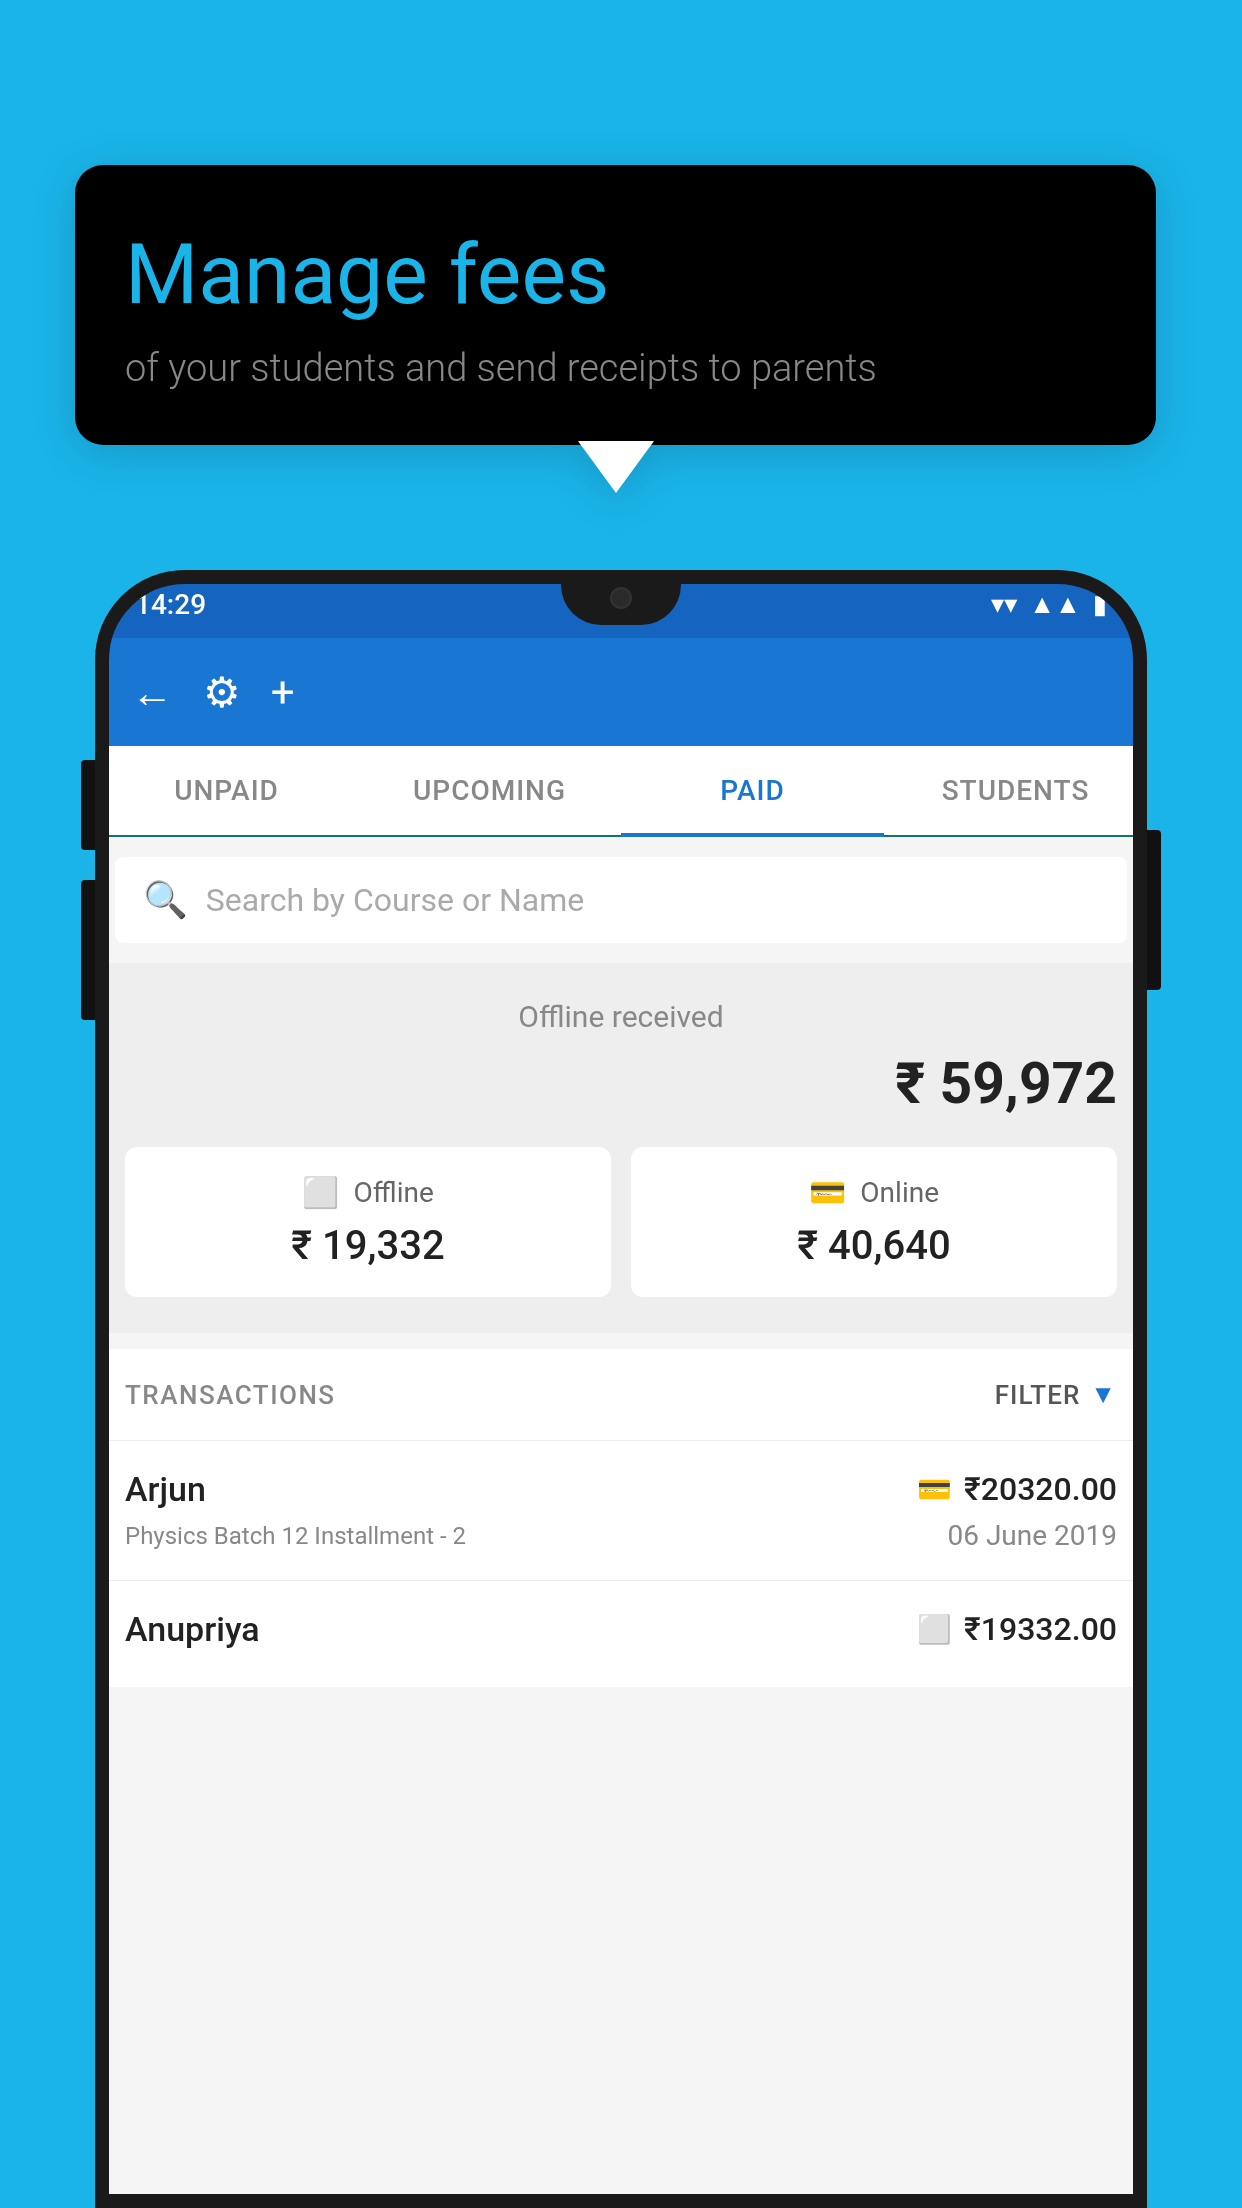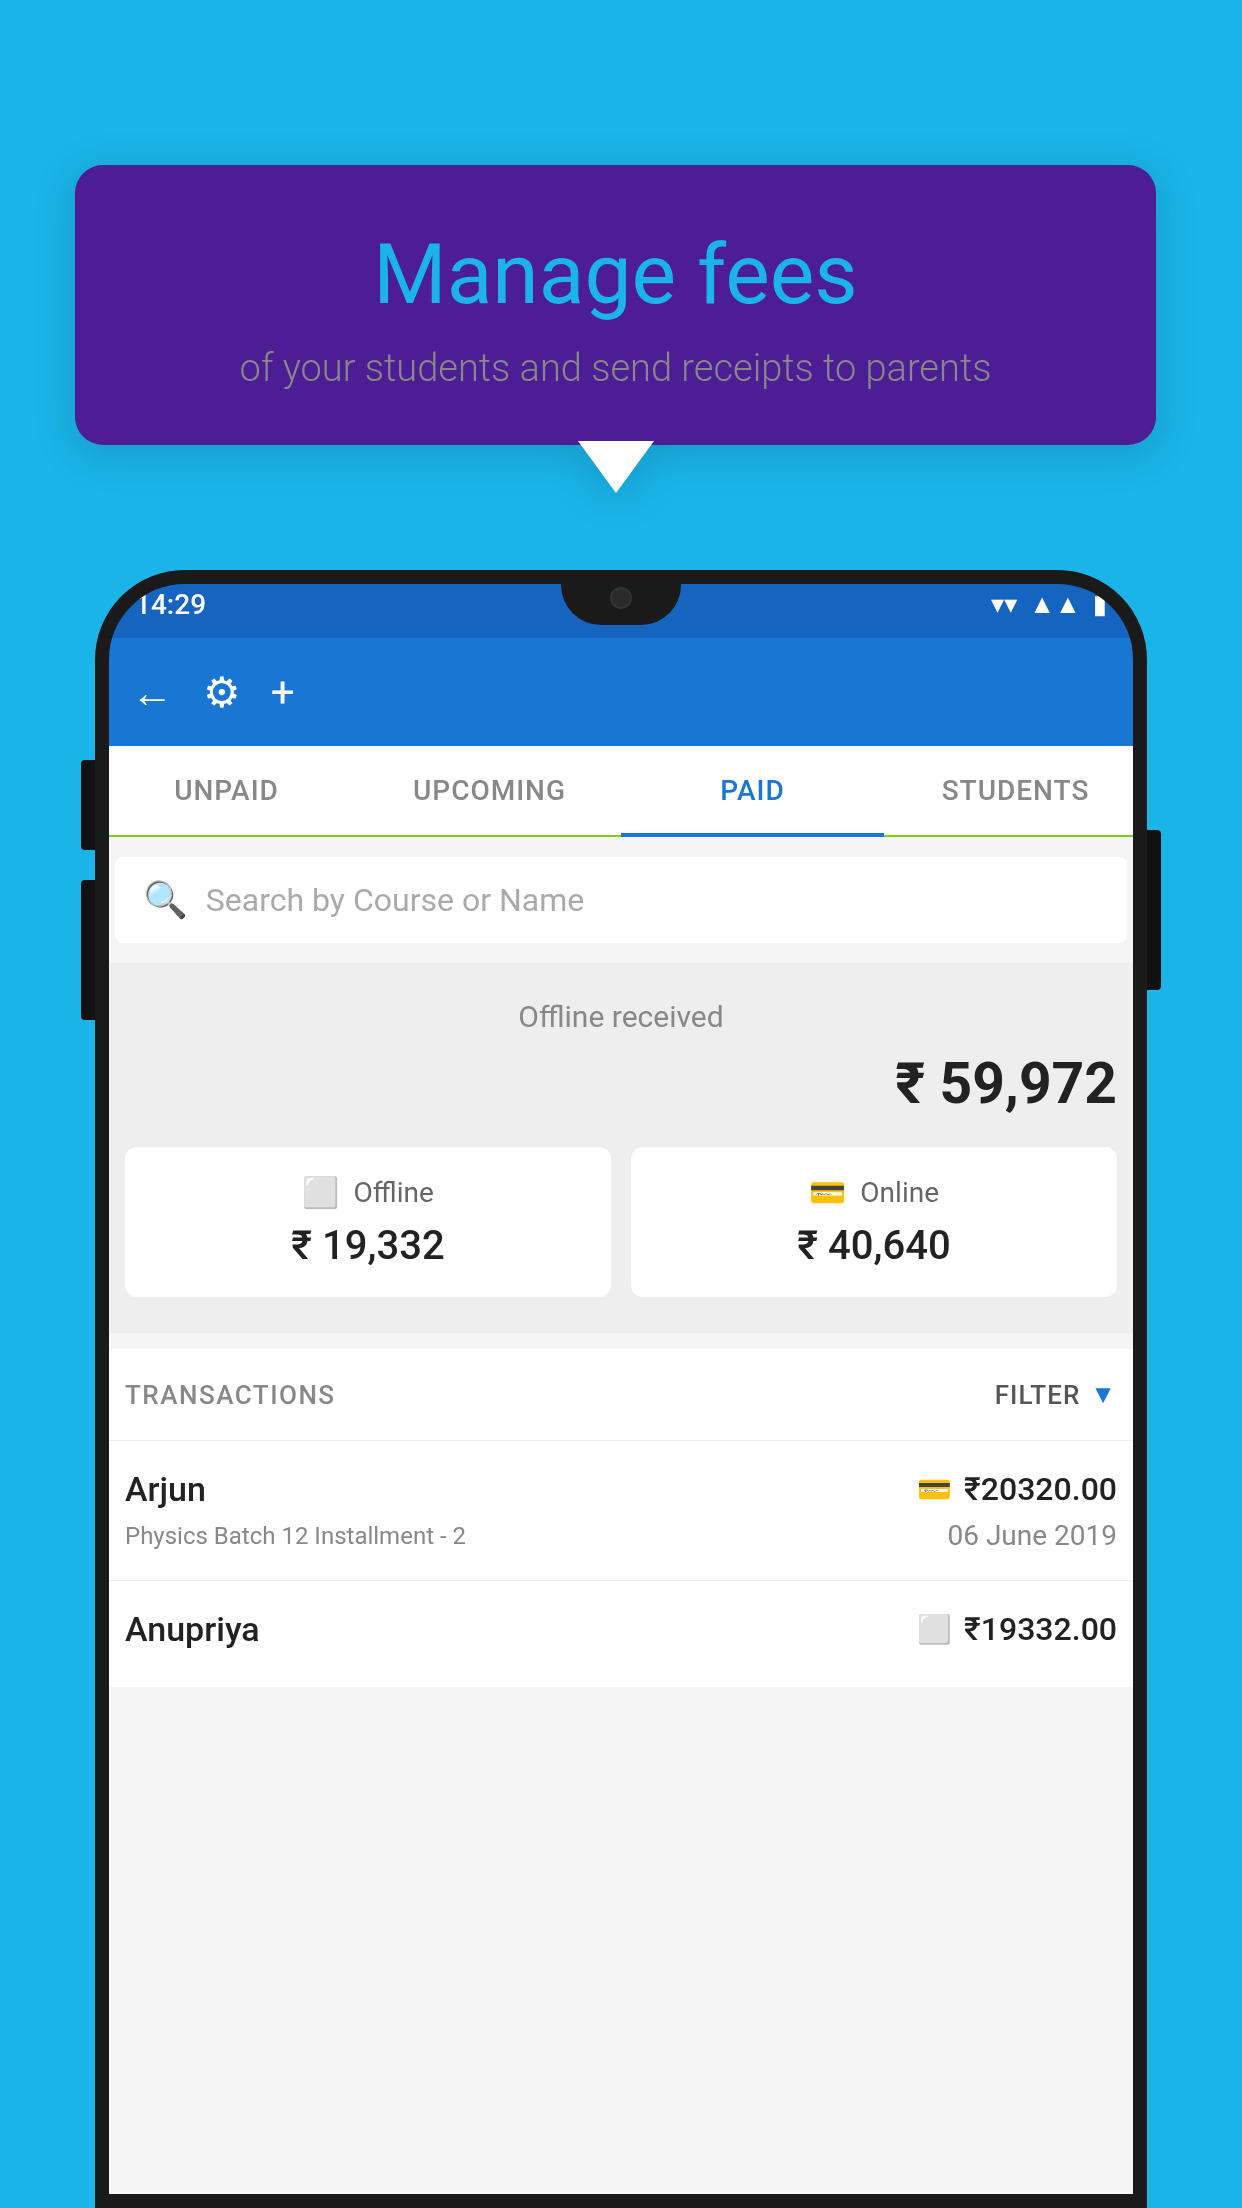--- a/index.html
+++ b/index.html
@@ -12,24 +12,23 @@
       overflow: hidden;
       position: relative;
     }
 
     
     .speech-bubble {
       position: absolute;
       top: 165px;
       left: 75px;
       right: 86px;
-      background: #4c1d95;
+      background: #000000;
       border-radius: 28px;
       padding: 60px 50px 55px;
-      text-align: center;
       filter: drop-shadow(0 8px 20px rgba(0,0,0,0.15));
     }
 
     .speech-bubble::after {
       content: '';
       position: absolute;
       bottom: -48px;
       left: 50%;
       transform: translateX(-50%);
       width: 0;
@@ -146,21 +145,21 @@
 
     .gear-icon, .plus-icon {
       color: white;
       font-size: 42px;
     }
 
     
     .tabs {
       background: white;
       display: flex;
-      border-bottom: 2px solid #84cc16;
+      border-bottom: 2px solid #0f766e;
     }
 
     .tab {
       flex: 1;
       text-align: center;
       padding: 28px 10px;
       font-size: 28px;
       font-weight: 500;
       color: #888;
       letter-spacing: 1px;

